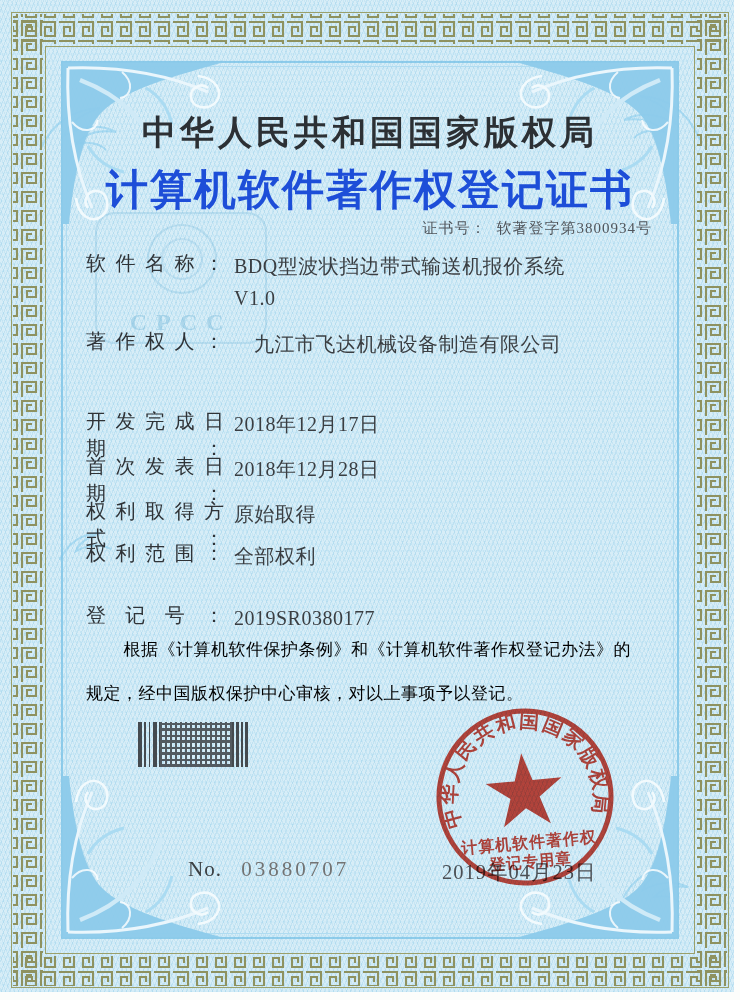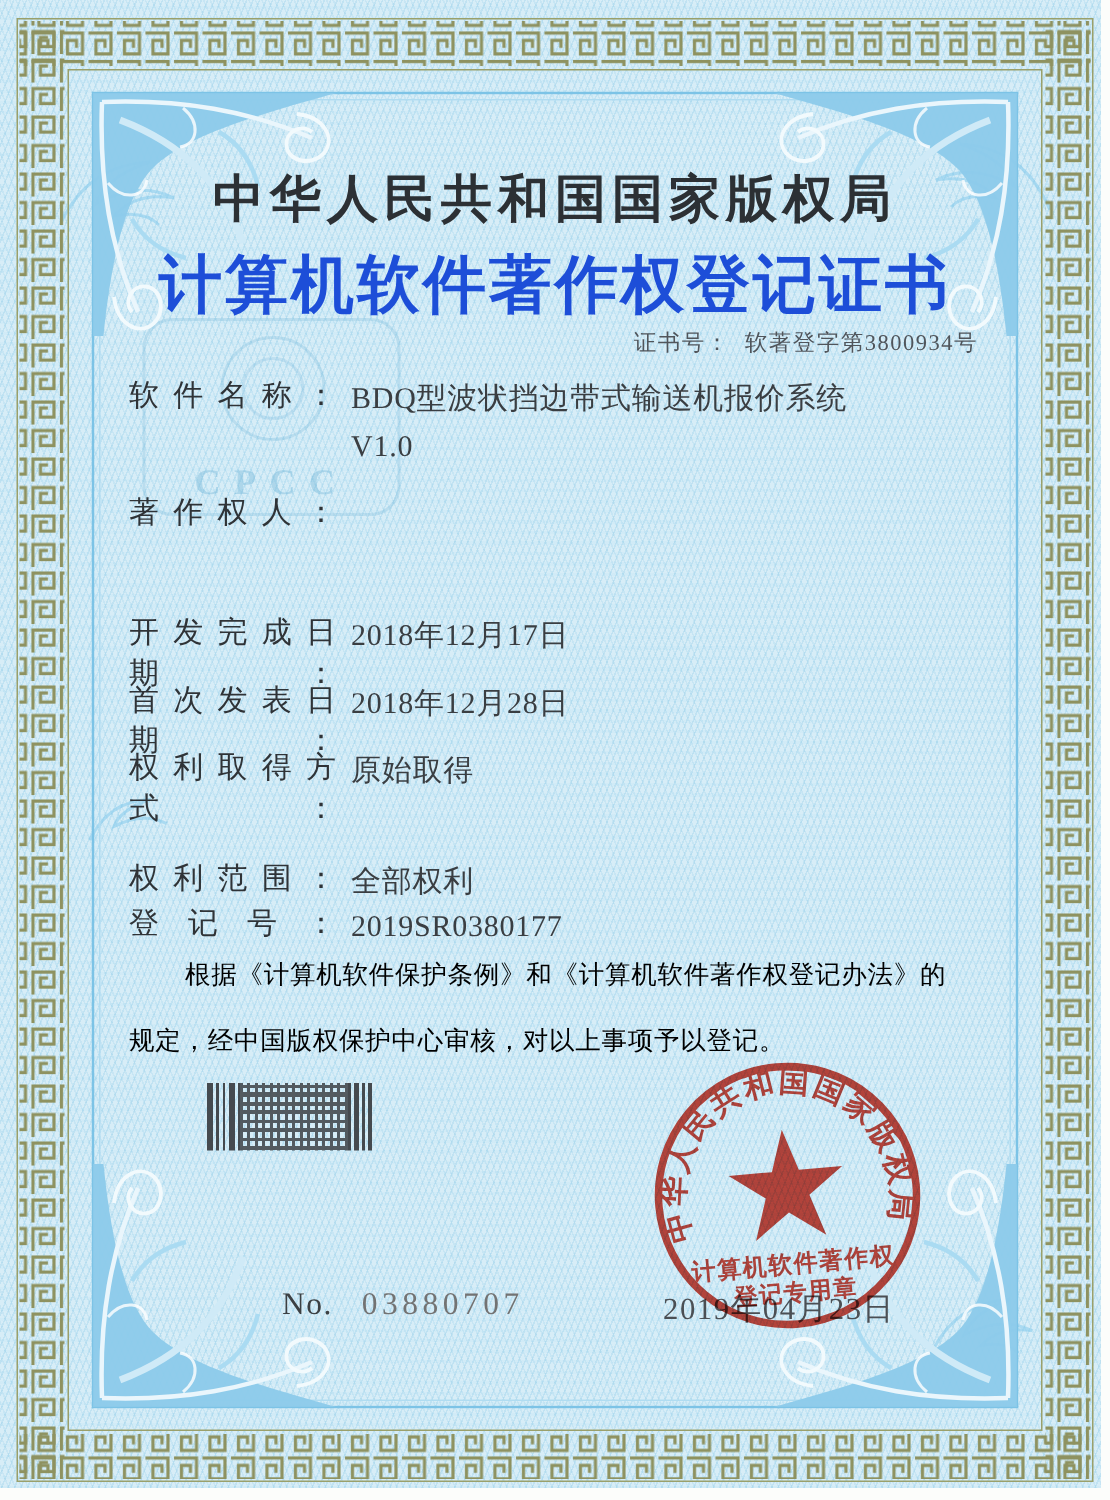--- a/index.html
+++ b/index.html
@@ -57,21 +57,21 @@
 
   .field{position:absolute;left:86px;display:flex;align-items:flex-start;}
   .flabel{
     width:138px;flex:none;font-size:20px;color:#2f3337;
     text-align:justify;text-align-last:justify;
   }
   .fvalue{padding-left:10px;font-size:20px;color:#3a3e42;letter-spacing:.5px;line-height:32px;}
   .fvalue .l2{display:block;}
 
   .f0{top:250px;} .f1{top:328px;gap:20px;} .f2{top:408px;} .f3{top:453px;}
-  .f4{top:498px;} .f5{top:540px;margin-top:32px;} .f6{top:571px;margin-top:31px;}
+  .f4{top:498px;} .f5{top:540px;} .f6{top:571px;margin-top:31px;}
 
   .statement{position:absolute;left:86px;top:628px;width:580px;font-size:17px;
     color:#000000;line-height:44px;letter-spacing:.5px;}
   .statement .ln1{text-indent:2.2em;}
 
   
   .barcode{position:absolute;left:138px;top:722px;width:110px;height:45px;display:flex;z-index:3;}
   .bc-left{width:22px;height:100%;
     background:repeating-linear-gradient(90deg,#454a4f 0 4px,transparent 4px 6px,#454a4f 6px 8px,transparent 8px 11px,#454a4f 11px 12px,transparent 12px 15px);}
   .bc-mid{flex:1;height:100%;opacity:.88;
@@ -157,20 +157,21 @@
     <div class="field f0">
       <span class="flabel">软件名称：</span>
       <span class="fvalue">
         <span>BDQ型波状挡边带式输送机报价系统</span>
         <span class="l2">V1.0</span>
       </span>
     </div>
 
     <div class="field f1">
       <span class="flabel">著作权人：</span>
+      <span class="fvalue">九江市飞达机械设备制造有限公司</span>
     </div>
 
     <div class="field f2">
       <span class="flabel">开发完成日期：</span>
       <span class="fvalue">2018年12月17日</span>
     </div>
 
     <div class="field f3">
       <span class="flabel">首次发表日期：</span>
       <span class="fvalue">2018年12月28日</span>

